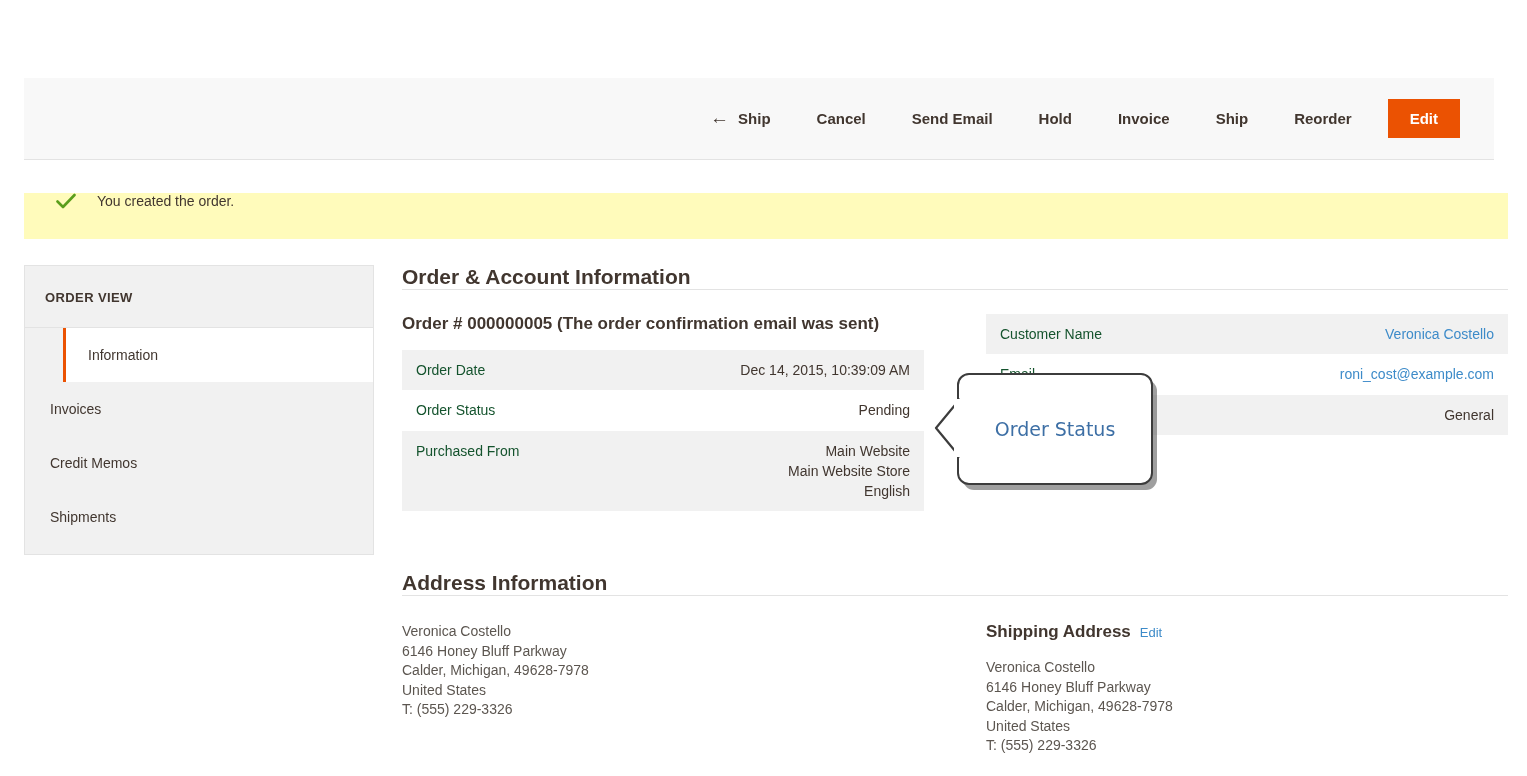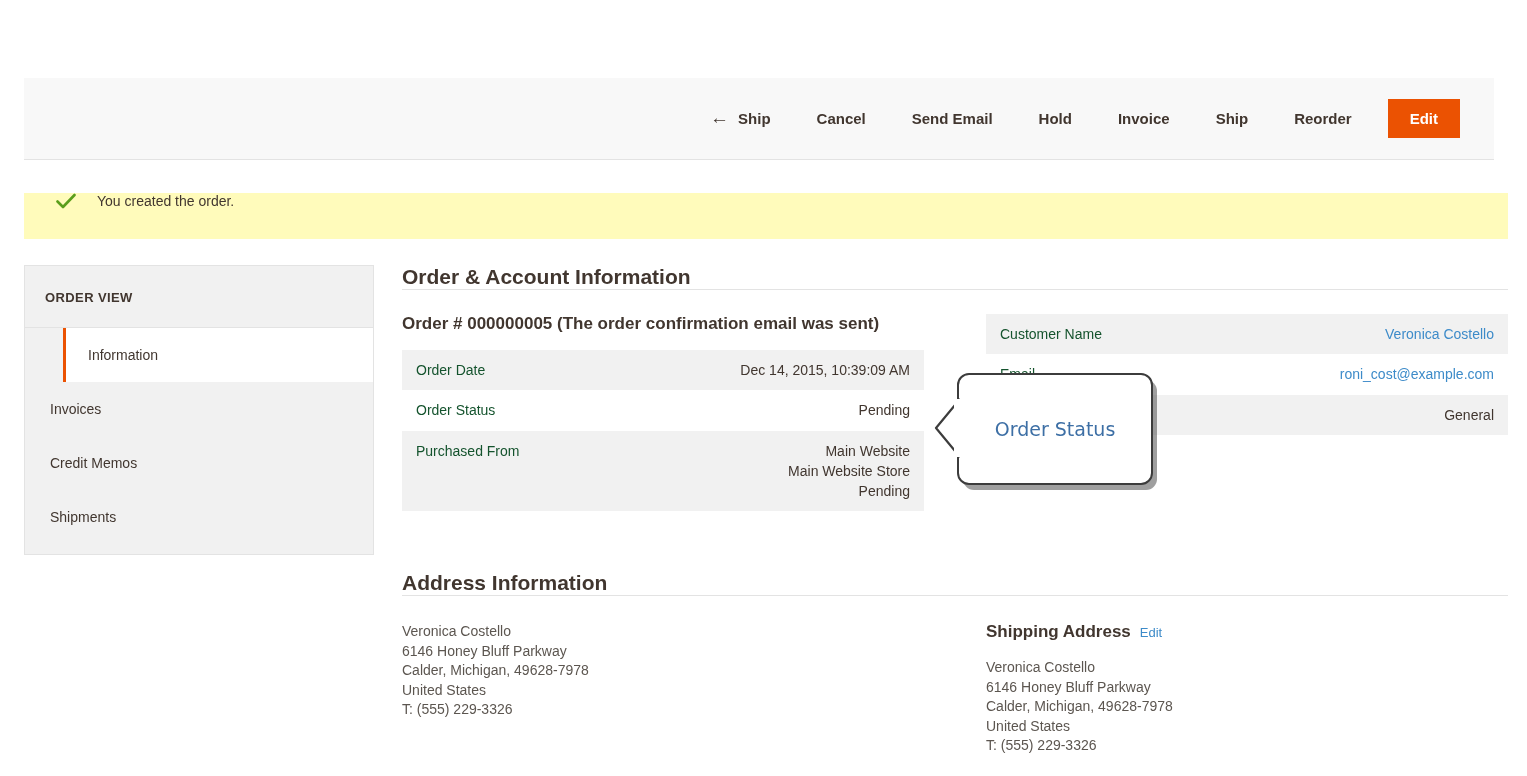--- a/index.html
+++ b/index.html
@@ -313,21 +313,21 @@
               <td>Dec 14, 2015, 10:39:09 AM</td>
             </tr>
             <tr>
               <th>Order Status</th>
               <td>Pending</td>
             </tr>
             <tr>
               <th>Purchased From</th>
               <td style="white-space:pre-line">Main Website
 Main Website Store
-Pending</td>
+English</td>
             </tr>
           </tbody>
         </table>
       </div>
 
       <div class="col">
         <table class="info-table">
           <tbody>
             <tr>
               <th>Customer Name</th>

